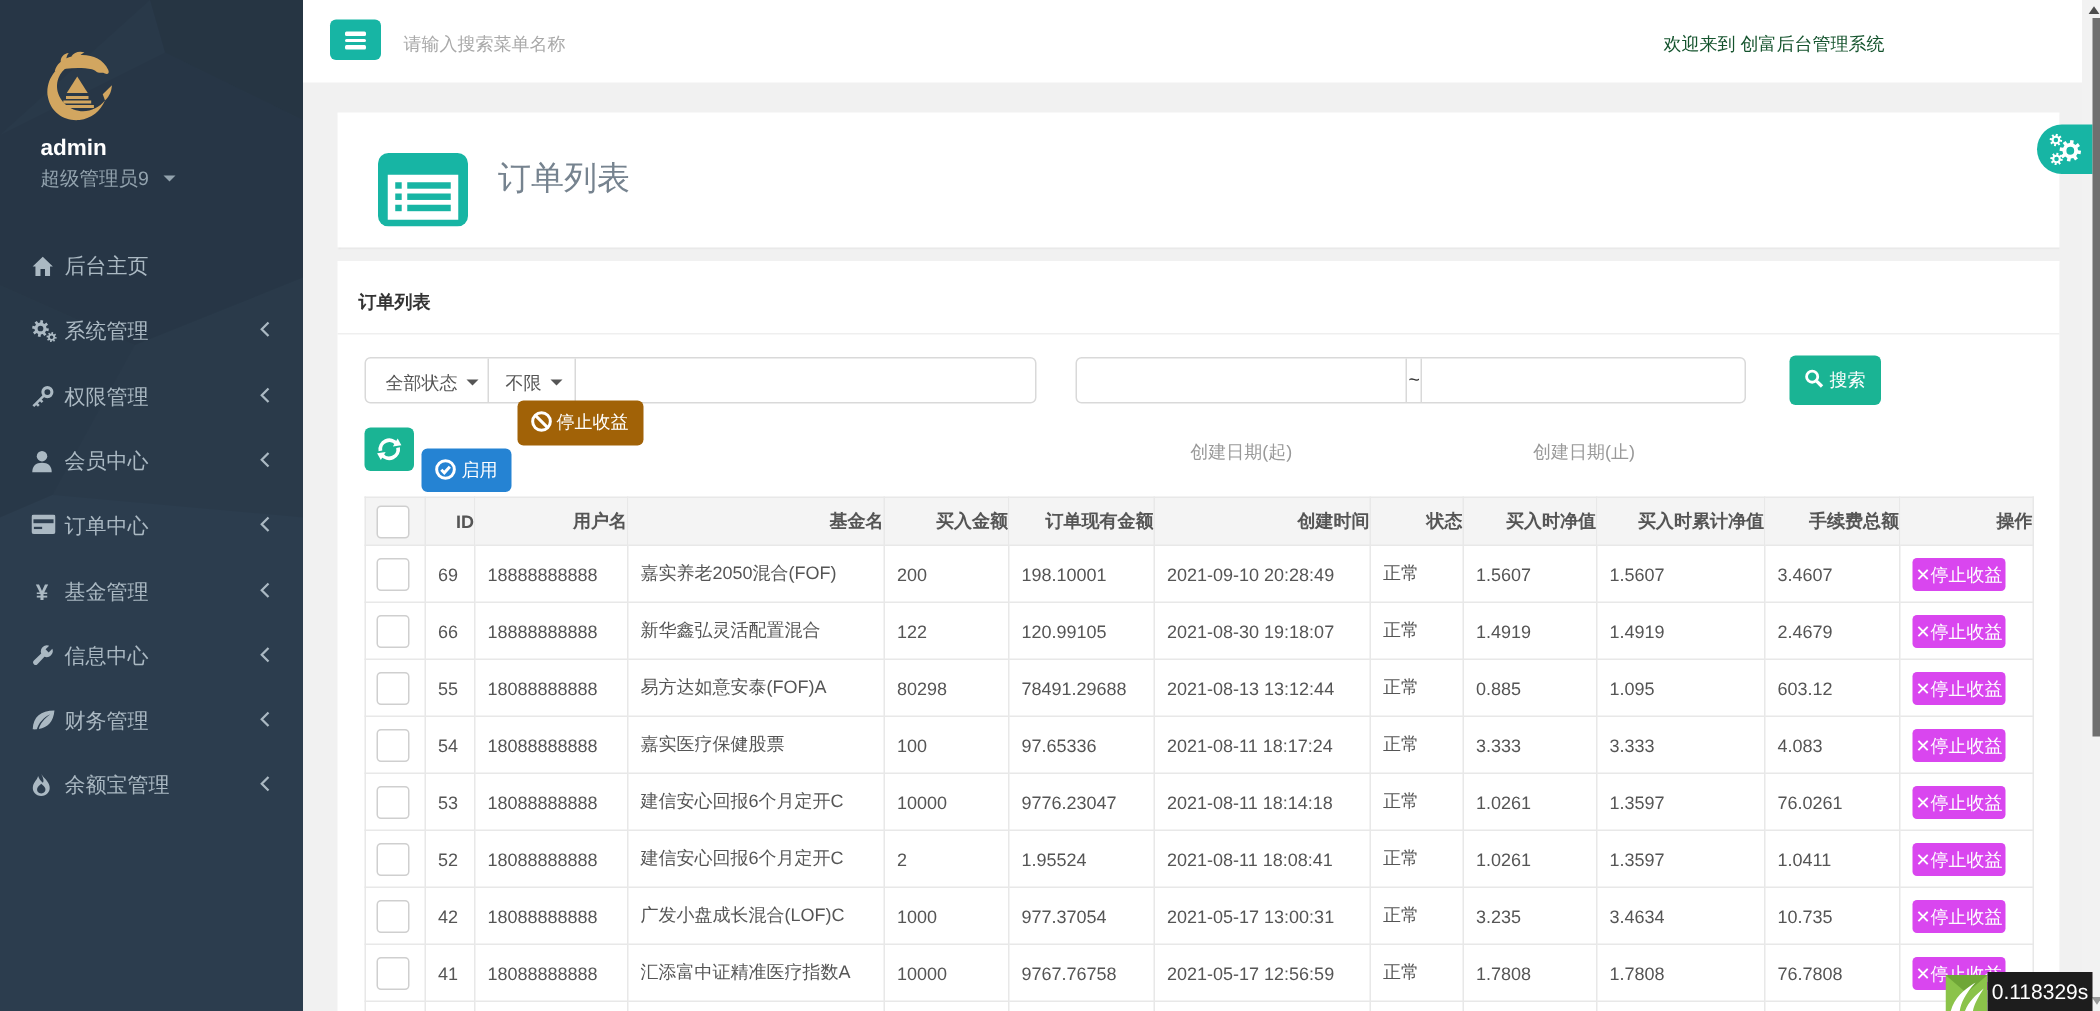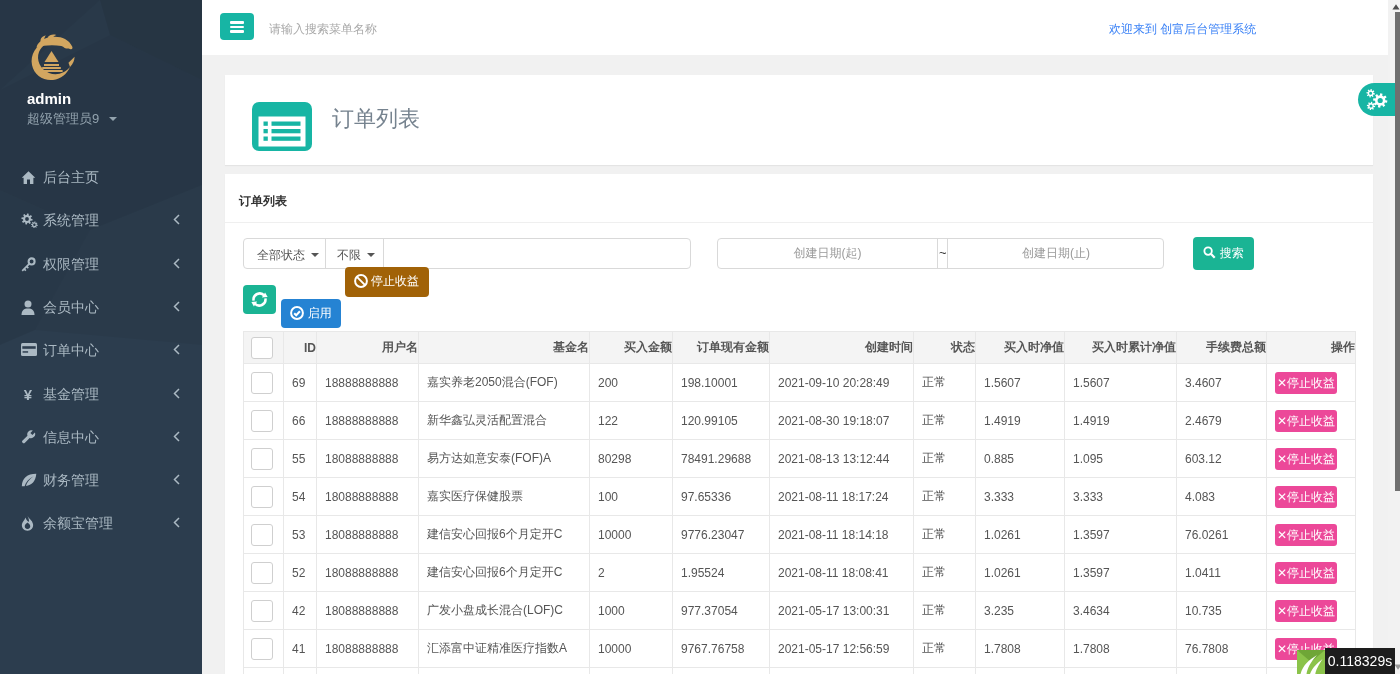--- a/index.html
+++ b/index.html
@@ -13,44 +13,44 @@
   #sidebar .role  { left:27px; top:110px; color:#93a3ae; font-size:13px; }
   .menu-item { position:absolute; left:0; width:202px; height:43px; color:#abb9c3; font-size:14px; }
   .menu-item .mi-icon { position:absolute; left:21px; top:14px; width:16px; height:15px; }
   .menu-item .mi-text { position:absolute; left:43px; top:13px; }
 
   
   #topbar { left:202px; top:0; width:1198px; height:55px; background:#fff; }
   #burger { left:18px; top:13px; width:34px; height:27px; background:#17b5a4; border-radius:4px; }
   #burger i { position:absolute; left:10px; width:14px; height:2.5px; background:#fff; border-radius:1px; }
   #searchph { left:67px; top:21px; color:#a9a9a9; font-size:12px; }
-  .tb-right { color:#3b82f6; font-size:12px; top:21px; }
+  .tb-right { color:#14532d; font-size:12px; top:21px; }
 
   
   #card1 { left:225px; top:75px; width:1148px; height:90px; background:#fff; box-shadow:0 1px 1px rgba(0,0,0,0.05); }
   #card1 .title { left:107px; top:29px; font-size:22px; color:#76838f; }
   #panel { left:225px; top:174px; width:1148px; height:500px; background:#fff; box-shadow:0 1px 1px rgba(0,0,0,0.05); }
   #panel-h { left:14px; top:19px; font-size:12px; font-weight:bold; color:#333; }
   #panel-line { left:0; top:48px; width:1148px; height:1px; background:#efefef; }
 
   
   .inp { position:absolute; border:1px solid #d9d9d9; background:#fff; border-radius:4px; }
   .seg { position:absolute; top:0; height:29px; border-right:1px solid #d9d9d9; color:#555; font-size:12px; }
   .caret-d { display:inline-block; width:0; height:0; border-left:4px solid transparent; border-right:4px solid transparent; border-top:4px solid #555; vertical-align:middle; margin-left:6px; margin-bottom:2px; }
-  .ph { color:#999; font-size:12px; }
+  .ph { color:#999; font-size:12px;margin-top:48px; }
   .btn { position:absolute; border-radius:4px; color:#fff; font-size:12px; text-align:center; }
 
   
   table { border-collapse:collapse; table-layout:fixed; }
   #tbl { left:18px; top:157px; width:1112px; }
   #tbl th { background:#f4f4f4; font-weight:bold; text-align:right; color:#555; }
   #tbl th, #tbl td { border:1px solid #e8e8e8; font-size:12px; color:#555; padding:0 0 0 8px; height:38px; white-space:nowrap; overflow:hidden; }
   #tbl th { height:32px; }
   .cb { width:22px; height:22px; border:1px solid #cfcfcf; border-radius:3px; background:#fff; margin-left:-1px; }
-  .abtn { display:inline-block; width:62px; height:22px; line-height:22px; background:#ec4899; border-radius:3px; color:#fff; font-size:12px; text-align:center; }
+  .abtn { display:inline-block; width:62px; height:22px; line-height:22px; background:#d946ef; border-radius:3px; color:#fff; font-size:12px; text-align:center; }
 
   
   #sb { left:1388px; top:0; width:12px; height:674px; background:#f2f2f2; z-index:30; }
   #sb2 { left:1388px; top:0; width:12px; height:674px; z-index:55; pointer-events:none; }
   #sb-thumb { position:absolute; left:7px; top:12px; width:4.5px; height:479px; background:#6f6f6f; }
 
   
   #tp-badge { left:1325px; top:648px; width:70px; height:26px; background:#1d1d1d; color:#fff; font-size:14px; text-align:center; line-height:27px; z-index:60; }
 </style>
 </head>

